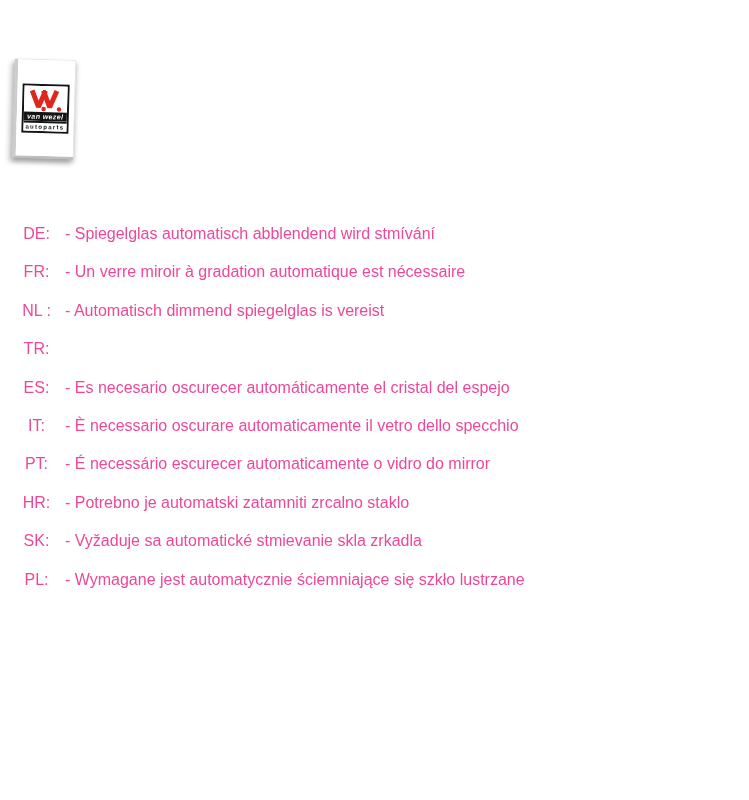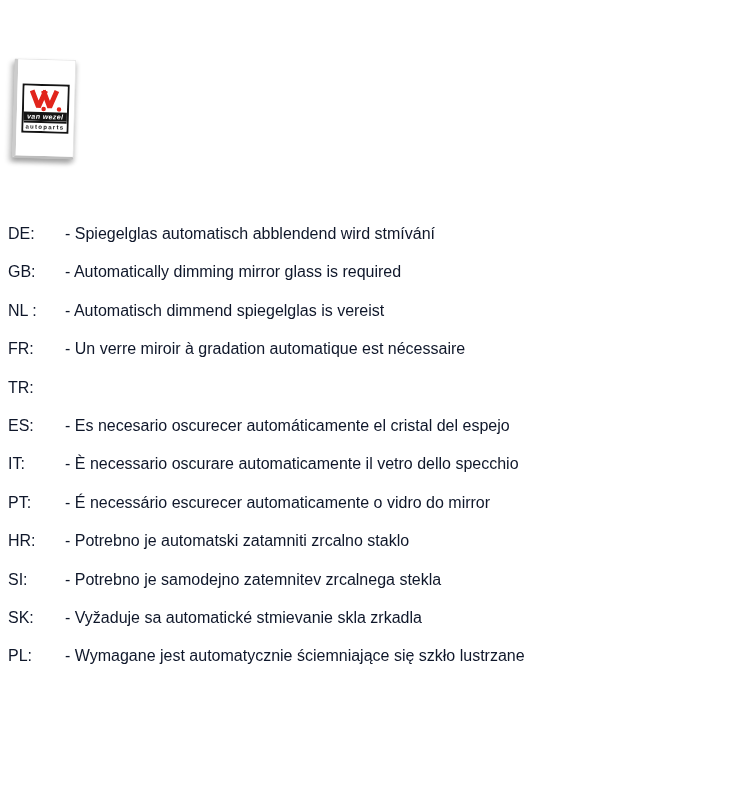--- a/index.html
+++ b/index.html
@@ -49,22 +49,23 @@
     font-size: 6px; line-height: 8px;
     font-weight: bold; letter-spacing: 1.3px;
     text-align: center; white-space: nowrap;
   }
 
   
   .notes {
     position: absolute;
     left: 8px; top: 224px;
     width: 730px;
-    color: #0f172a;
+    color: #ec4899;
     font-size: 16px;
+    text-align: center;
   }
   .row {
     display: flex;
     height: 38.4px;
     align-items: flex-start;
     line-height: 20px;
   }
   .lang {
     flex: 0 0 57px;
     width: 57px;
@@ -91,30 +92,26 @@
       <div class="tagline-bar">autoparts</div>
     </div>
   </div>
 
   <div class="notes">
     <div class="row">
       <span class="lang">DE:</span>
       <span class="text">- Spiegelglas automatisch abblendend wird stmívání</span>
     </div>
     <div class="row">
-      <span class="lang">GB:</span>
-      <span class="text">- Automatically dimming mirror glass is required</span>
+      <span class="lang">FR:</span>
+      <span class="text">- Un verre miroir à gradation automatique est nécessaire</span>
     </div>
     <div class="row">
       <span class="lang">NL :</span>
       <span class="text">- Automatisch dimmend spiegelglas is vereist</span>
-    </div>
-    <div class="row">
-      <span class="lang">FR:</span>
-      <span class="text">- Un verre miroir à gradation automatique est nécessaire</span>
     </div>
     <div class="row">
       <span class="lang">TR:</span>
     </div>
     <div class="row">
       <span class="lang">ES:</span>
       <span class="text">- Es necesario oscurecer automáticamente el cristal del espejo</span>
     </div>
     <div class="row">
       <span class="lang">IT:</span>
@@ -122,24 +119,20 @@
     </div>
     <div class="row">
       <span class="lang">PT:</span>
       <span class="text">- É necessário escurecer automaticamente o vidro do mirror</span>
     </div>
     <div class="row">
       <span class="lang">HR:</span>
       <span class="text">- Potrebno je automatski zatamniti zrcalno staklo</span>
     </div>
     <div class="row">
-      <span class="lang">SI:</span>
-      <span class="text">- Potrebno je samodejno zatemnitev zrcalnega stekla</span>
-    </div>
-    <div class="row">
       <span class="lang">SK:</span>
       <span class="text">- Vyžaduje sa automatické stmievanie skla zrkadla</span>
     </div>
     <div class="row">
       <span class="lang">PL:</span>
       <span class="text">- Wymagane jest automatycznie ściemniające się szkło lustrzane</span>
     </div>
   </div>
 
 </div>

